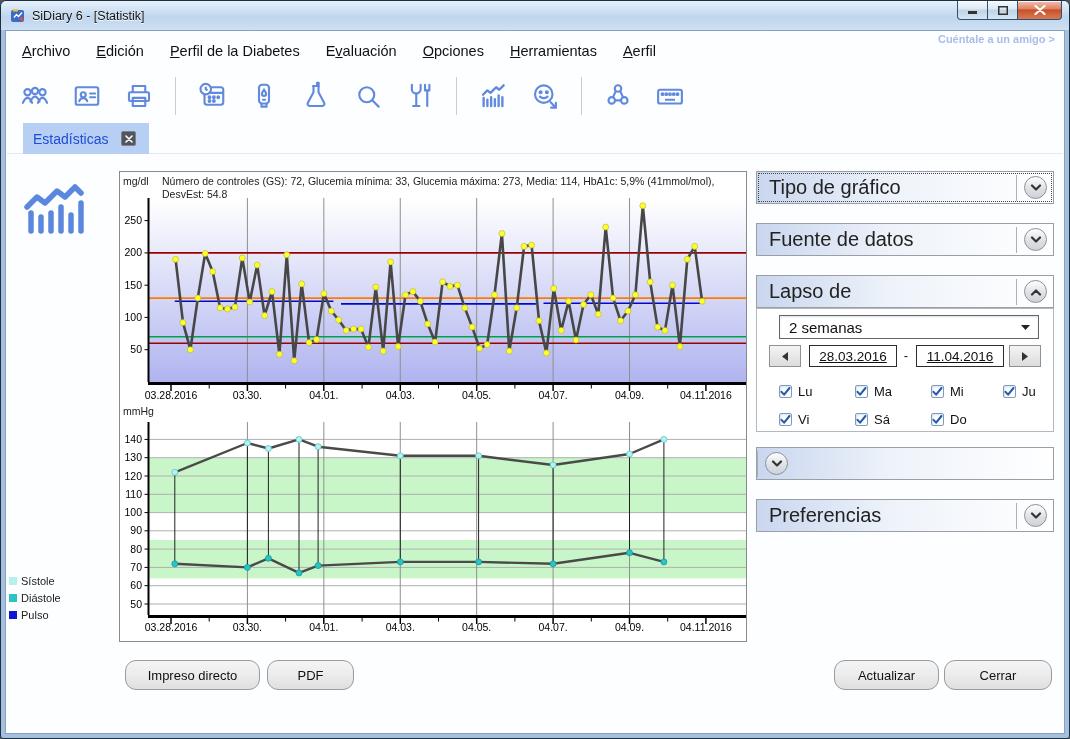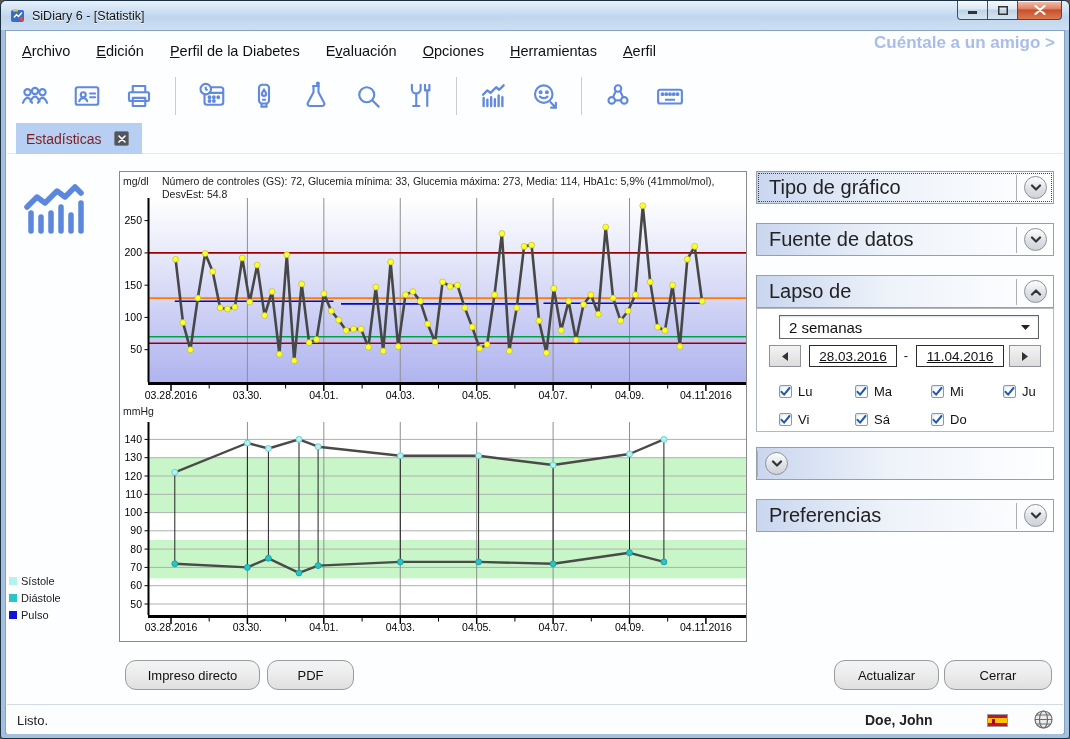--- a/index.html
+++ b/index.html
@@ -18,24 +18,24 @@
   
   .app-body{position:absolute;left:4px;right:4px;top:29px;bottom:4px;background:#fdfeff;border:1px solid #87a2be;}
   
   .menubar{position:absolute;left:8px;top:36px;height:28px;display:flex;align-items:center;font-size:14.5px;color:#111;}
   .menu-item{padding:4px 13px;cursor:default;}
   .menu-item .mkey{text-decoration:underline;}
   
   .toolbar{position:absolute;left:8px;top:70px;right:8px;height:50px;display:flex;align-items:center;gap:20px;padding-left:10px;}
   .tool-btn{width:32px;height:32px;display:flex;align-items:center;justify-content:center;background:none;border:none;padding:0;cursor:default;}
   .tool-sep{width:1px;height:38px;background:#c9ccd1;}
-  .tell-friend{position:absolute;right:14px;top:32px;font-size:17px;font-weight:bold;color:var(--link-color,#a9bde9);cursor:pointer;}
+  .tell-friend{position:absolute;right:14px;top:32px;font-size:11px;font-weight:bold;color:var(--link-color,#a9bde9);cursor:pointer;}
   
   .tabbar{position:absolute;left:6px;right:6px;top:122px;height:31px;border-bottom:1px solid #e2e9f3;}
-  .tab{position:absolute;left:9px;top:0;width:126px;height:31px;background:var(--tab-bg,#b7cff2);display:flex;align-items:center;padding-left:10px;font-size:14px;color:#7f1d1d;cursor:default;}
+  .tab{position:absolute;left:16px;top:0;width:126px;height:31px;background:var(--tab-bg,#b7cff2);display:flex;align-items:center;padding-left:10px;font-size:14px;color:#1d4ed8;cursor:default;}
   .tab-close{width:15px;height:15px;background:#51565e;border:1px solid #7d8289;border-radius:2px;margin-left:13px;display:flex;align-items:center;justify-content:center;cursor:pointer;padding:0;}
   
   .side-icon{position:absolute;left:16px;top:172px;}
   
   .chart-panel{position:absolute;left:118px;top:170px;width:628px;height:471px;background:#fff;border:1px solid #8a8a8a;}
   .chart-header-unit{position:absolute;left:3px;top:3px;font-size:10.5px;color:#222;}
   .chart-header-text{position:absolute;left:42px;top:3px;width:578px;font-size:10.5px;line-height:13px;color:#222;}
   .bp-unit{position:absolute;left:3px;top:233px;font-size:10.5px;color:#222;}
   .chart-panel svg{position:absolute;left:0;}
   svg text{font-family:"Liberation Sans","DejaVu Sans",sans-serif;}
@@ -621,28 +621,14 @@
           <path d="M2 1.5l4 4 4-4" fill="none" stroke="#333" stroke-width="2.2" stroke-linecap="round" stroke-linejoin="round"></path>
         </svg>
       </button>
   </div>
 
   <button class="btn" style="left:124px;width:135px">Impreso directo</button>
   <button class="btn" style="left:266px;width:87px">PDF</button>
   <button class="btn" style="left:833px;width:105px">Actualizar</button>
   <button class="btn" style="left:943px;width:108px">Cerrar</button>
 
-  <div class="statusbar">
-    <span class="status-text">Listo.</span>
-    <span class="user-name">Doe, John</span>
-    <span class="flag">
-        <span class="flag-emblem"></span>
-      </span>
-    <span class="globe">
-      <svg width="21" height="21" viewBox="0 0 21 21" fill="none" stroke="#6c6c6c" stroke-width="1.2">
-          <circle cx="10.5" cy="10.5" r="8.5" fill="#ececec"></circle>
-          <ellipse cx="10.5" cy="10.5" rx="4" ry="8.5"></ellipse>
-          <path d="M2 10.5h17M3.3 6h14.4M3.3 15h14.4"></path>
-        </svg>
-    </span>
-  </div>
 
 </div>
 
 </body></html>

